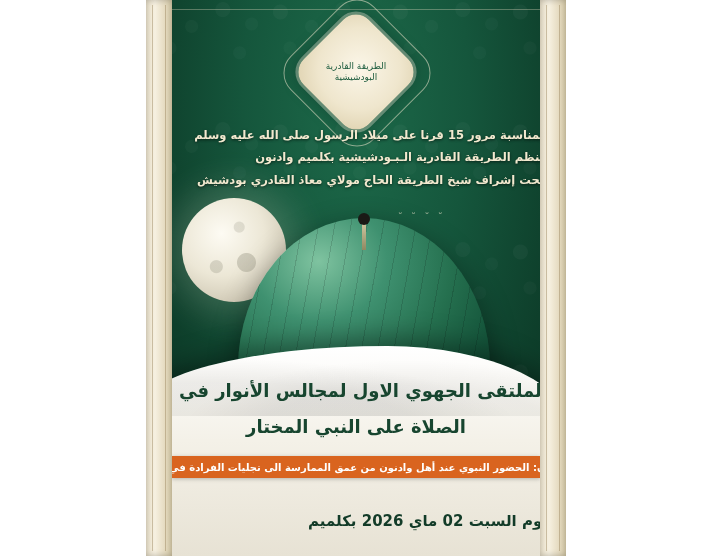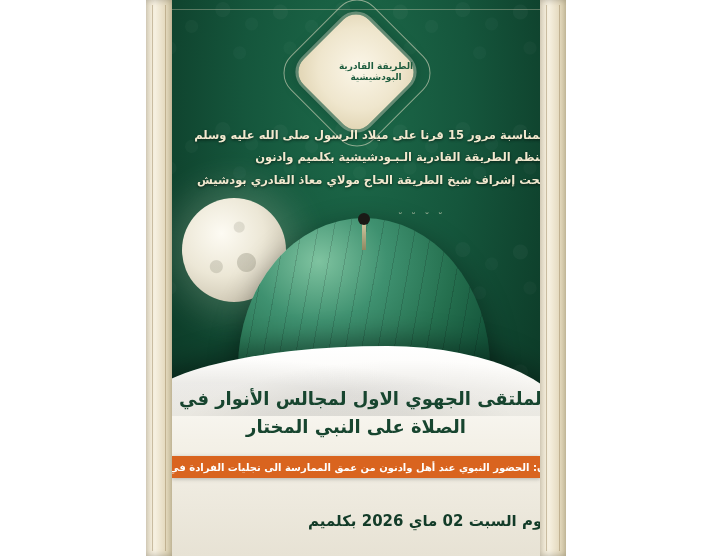--- a/index.html
+++ b/index.html
@@ -136,23 +136,22 @@
   .medallion-text {
     position: absolute;
     left: 50%;
     top: 50%;
     transform: translate(-50%, -50%);
     width: 86px;
     text-align: center;
     color: #1d5c3e;
     font-size: 9px;
     line-height: 1.25;
-    font-weight: bold;
+    font-weight: normal;
     direction: rtl;
-    margin-left: 20px;
   }
 
   
   .header-text {
     position: absolute;
     left: 22px;
     right: 22px;
     top: 124px;
     text-align: center;
     color: #f2e9cf;
@@ -317,21 +316,21 @@
   .main-title .t1 {
     font-size: 18px;
     font-weight: bold;
     line-height: 1.45;
     white-space: nowrap;
   }
   .main-title .t2 {
     font-size: 18px;
     font-weight: bold;
     line-height: 1.45;
-    margin-top: 2px;
+    margin-top: 10px;
     white-space: nowrap;
   }
 
   .subtitle-bar {
     position: absolute;
     left: 26px;
     right: 26px;
     bottom: 78px;
     height: 22px;
     background: #d9641f;

